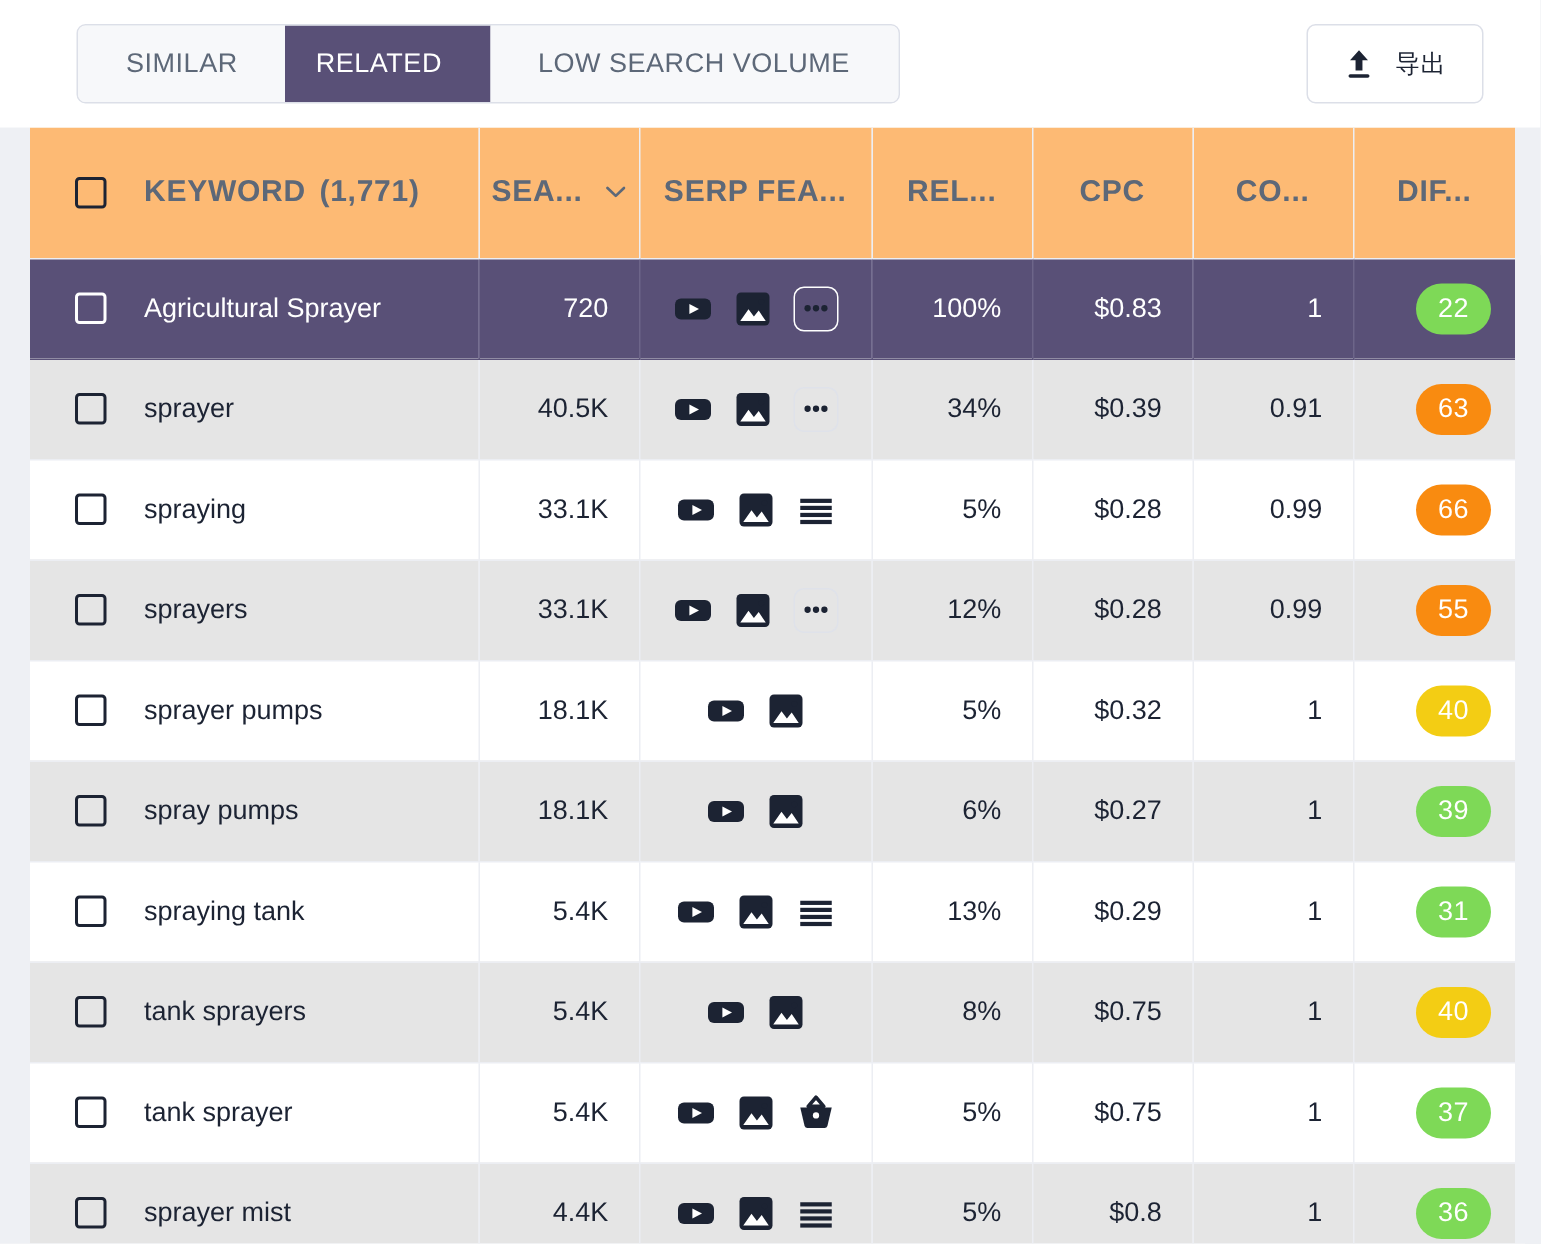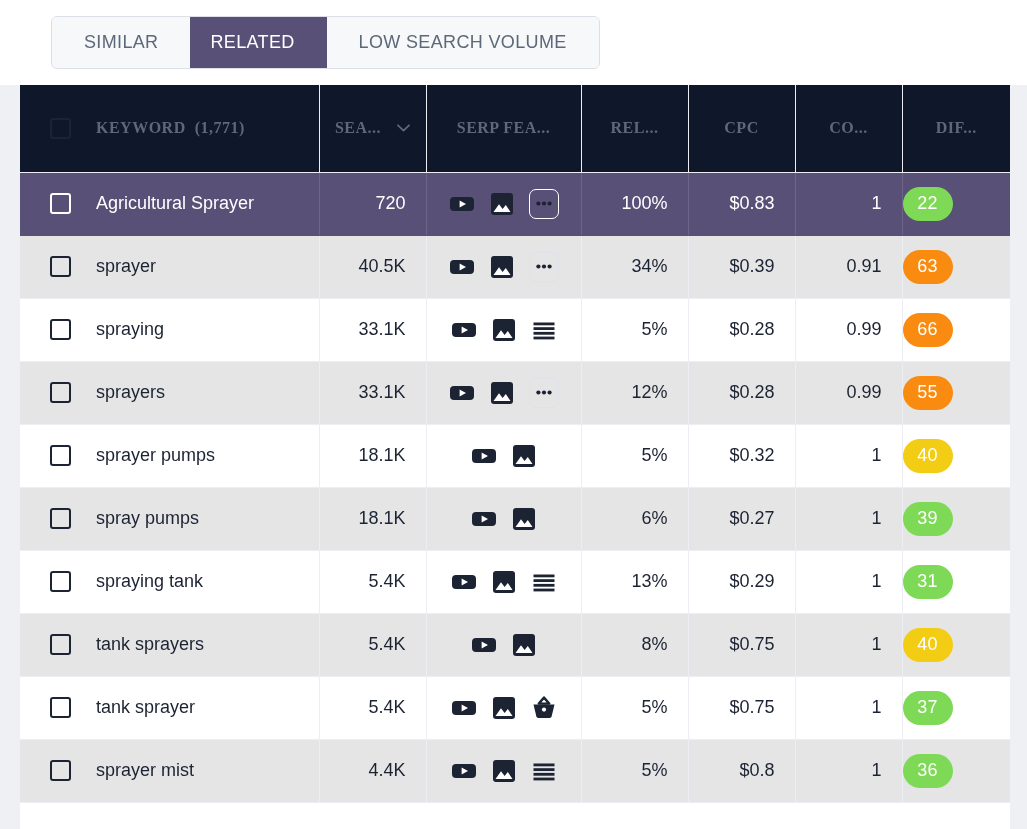--- a/index.html
+++ b/index.html
@@ -106,29 +106,28 @@
   col.c-kw   { width: 299px; }
   col.c-vol  { width: 107px; }
   col.c-serp { width: 155px; }
   col.c-rel  { width: 107px; }
   col.c-cpc  { width: 107px; }
   col.c-comp { width: 107px; }
   col.c-diff { width: 108px; }
 
   thead th {
     height: 87px;
-    background: #0f172a;
+    background: #fdba74;
     color: #5d6878;
-    font-size: 16px;
+    font-size: 20px;
     font-weight: bold;
     letter-spacing: 0.5px;
     padding: 0 16px;
     text-align: center;
     border-bottom: 1px solid #e7e9ef;
-    font-family: Liberation Serif, serif;
   }
   th.th-kw { text-align: left; padding-left: 30px; }
   .th-kw-inner { display: flex; align-items: center; gap: 25px; }
   .kw-head-text { display: flex; align-items: baseline; gap: 9px; }
   .kw-count { font-weight: bold; }
   .th-sort-inner {
     display: flex; align-items: center; justify-content: center; gap: 16px;
   }
   .chev { display: block; width: 13px; height: 8px; }
 
@@ -147,21 +146,21 @@
   tbody td { height: 63px; padding: 0 16px; }
   td.c-keyword {
     text-align: left;
     padding-left: 30px;
     color: #1c2333;
     font-size: 18px;
   }
   .kw-cell { display: flex; align-items: center; gap: 25px; }
   td.num { text-align: right; color: #1c2333; font-size: 18px; padding-right: 20px; }
   td.c-serp-cell { text-align: center; padding: 0 12px; }
-  td.c-diff-cell { text-align: left; padding: 0; }
+  td.c-diff-cell { text-align: right; padding: 16px; }
 
   tbody tr.odd td  { background: #e5e5e5; }
   tbody tr.even td { background: #ffffff; }
   tbody tr.selected td {
     background: #595077;
     color: #ffffff;
     border-right-color: #6d6589;
     border-bottom-color: #595077;
   }
   tbody tr.selected td.num,
@@ -202,20 +201,29 @@
   <div class="toolbar-left">
     <div class="segmented" id="segmented">
         <button class="seg-tab">SIMILAR</button>
         <button class="seg-tab active">RELATED</button>
         <button class="seg-tab">LOW SEARCH VOLUME</button>
       </div>
   </div>
 
   <div class="toolbar-right">
 
+    <button class="obtn">
+      <span>
+        <svg class="export-icon" viewBox="0 0 20 21" fill="none" xmlns="http://www.w3.org/2000/svg">
+          <path d="M10 1.5 L16 8.2 H12.3 V15 H7.7 V8.2 H4 Z" fill="#1c2333"></path>
+          <rect x="3" y="17.5" width="14" height="2.4" rx="1.2" fill="#1c2333"></rect>
+        </svg>
+      </span>
+      <span class="lbl">导出</span>
+    </button>
   </div>
 </div>
 
 <div class="table-wrap">
   <table class="kw">
     <colgroup>
       <col class="c-kw">
         <col class="c-vol">
         <col class="c-serp">
         <col class="c-rel">

